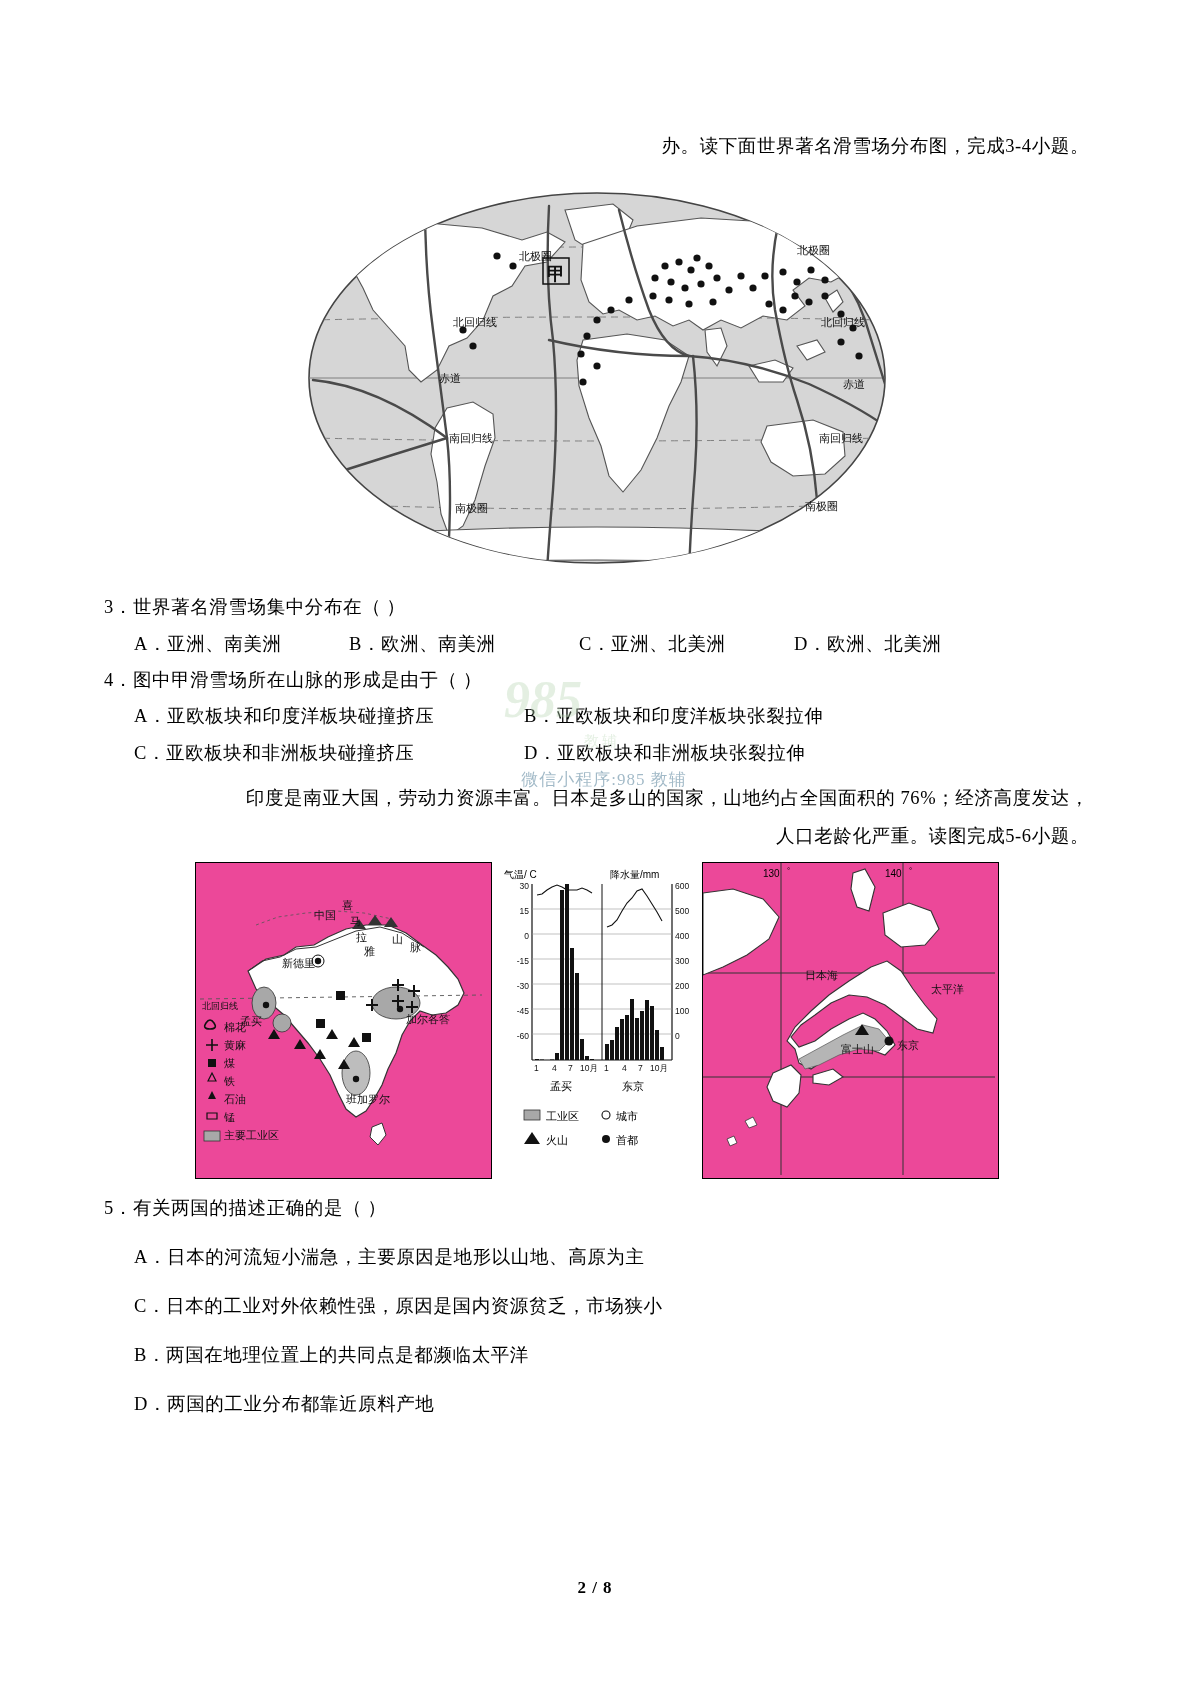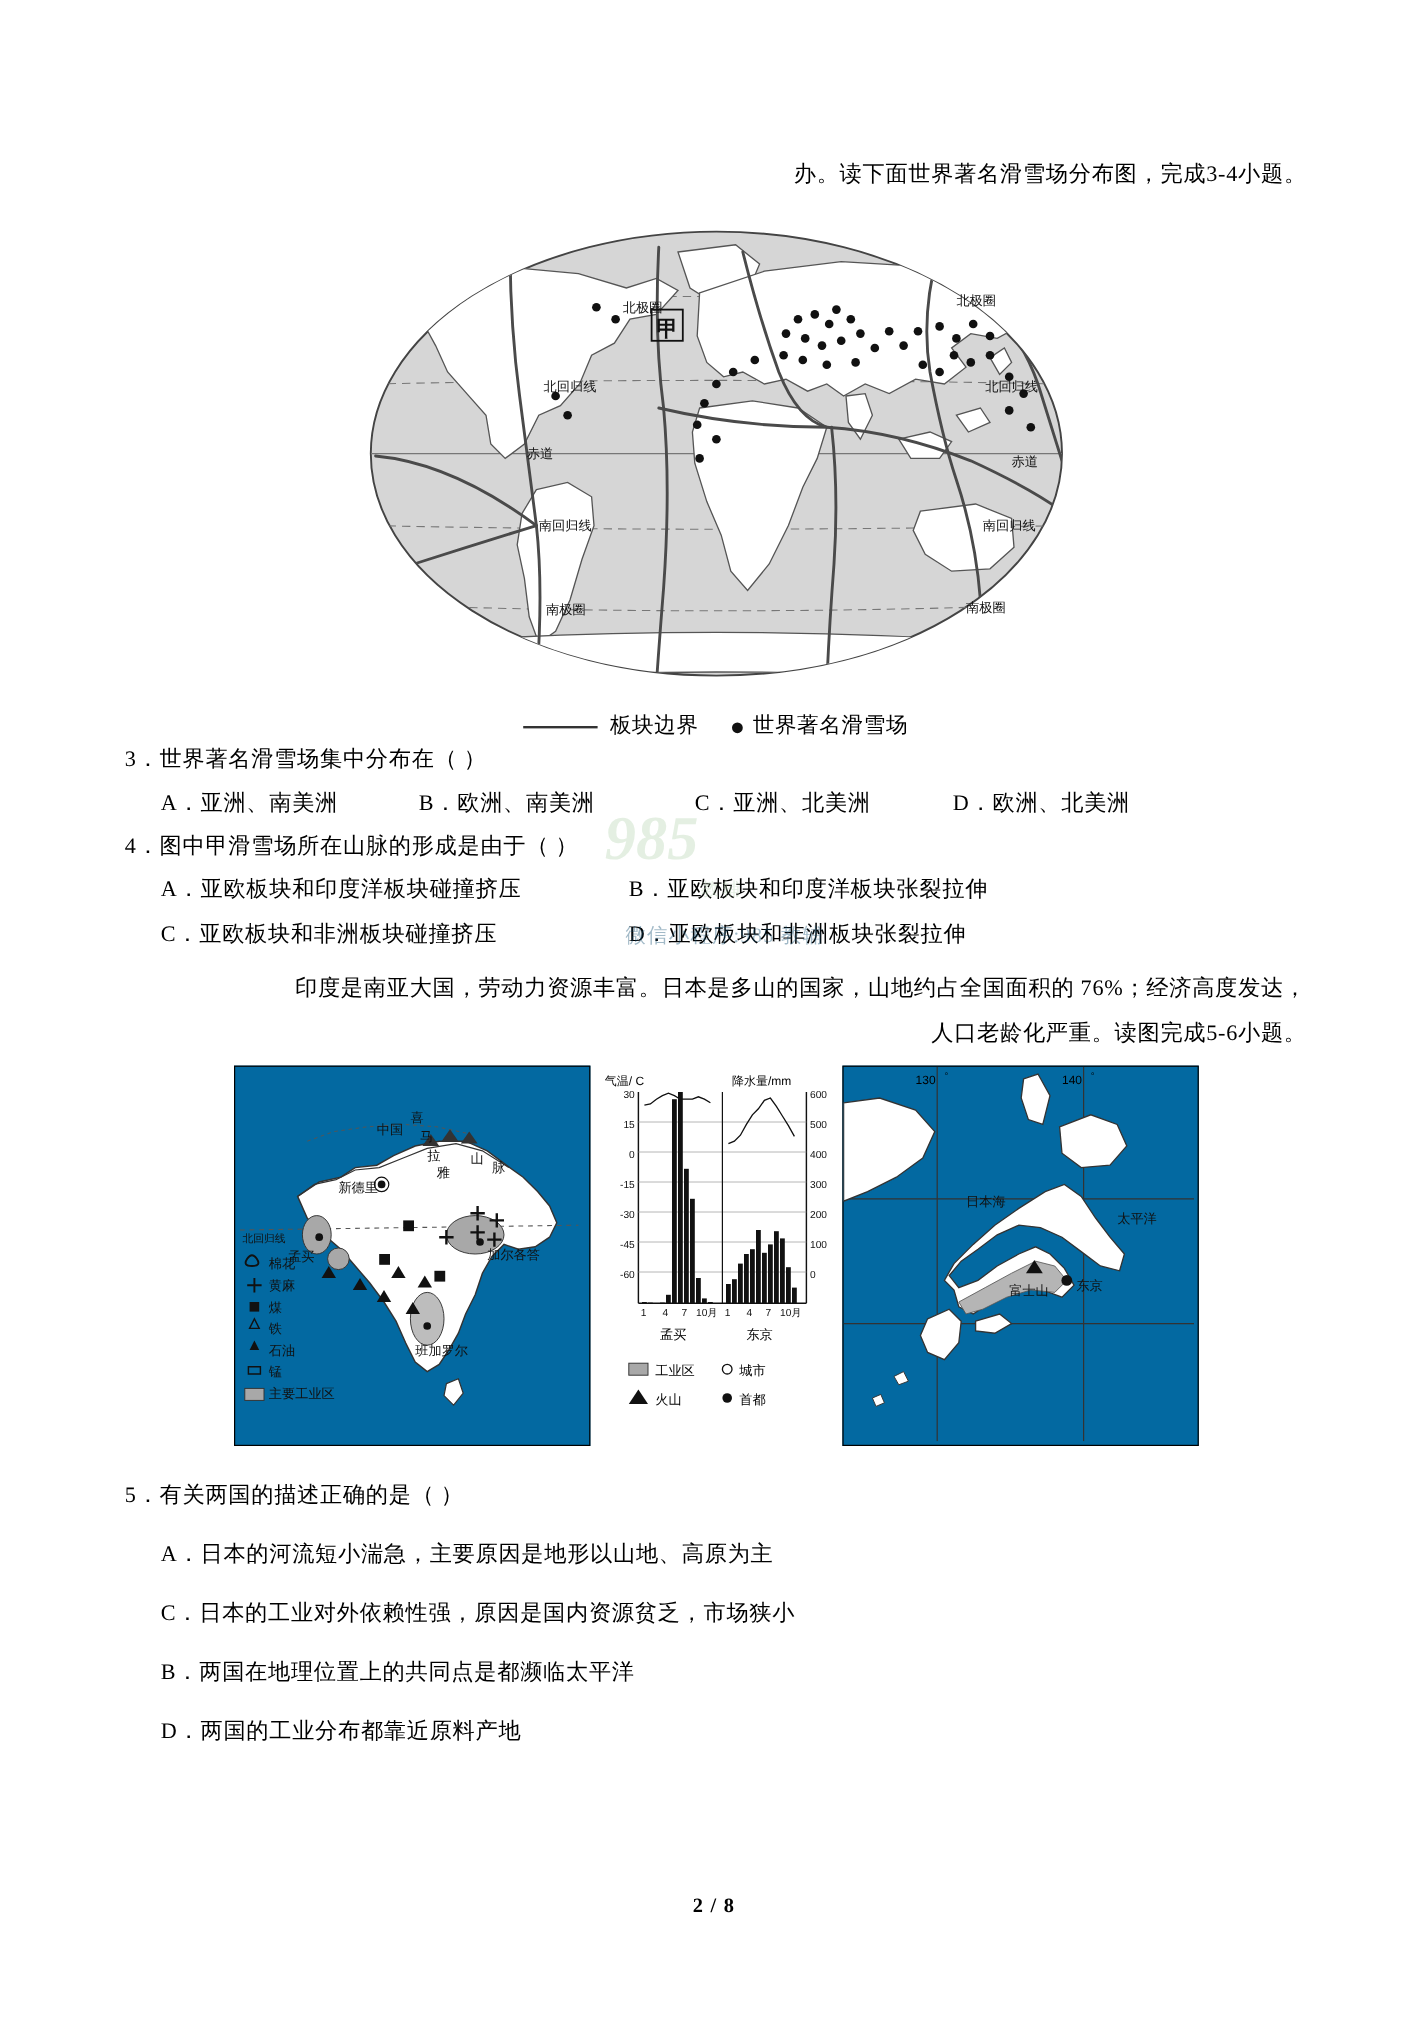--- a/index.html
+++ b/index.html
@@ -84,21 +84,21 @@
   
   .fig-row {
     display: flex;
     justify-content: center;
     align-items: flex-start;
     gap: 10px;
     margin: 10px 0 4px 0;
   }
   .box {
     border: 1.4px solid #000;
-    background: #0369a1;
+    background: #ec4899;
     position: relative;
   }
   .india-box { width: 295px; height: 315px; }
   .climate-box { width: 190px; height: 315px; border: none; }
   .japan-box { width: 295px; height: 315px; }
 
   .footer {
     position: absolute;
     left: 0; right: 0;
     top: 1578px;
@@ -271,23 +271,20 @@
         <text x="142" y="212" font-size="11" font-family="Liberation Sans, sans-serif" fill="#111">赤道</text>
         <text x="546" y="218" font-size="11" font-family="Liberation Sans, sans-serif" fill="#111">赤道</text>
         <text x="152" y="272" font-size="11" font-family="Liberation Sans, sans-serif" fill="#111">南回归线</text>
         <text x="522" y="272" font-size="11" font-family="Liberation Sans, sans-serif" fill="#111">南回归线</text>
         <text x="158" y="342" font-size="11" font-family="Liberation Sans, sans-serif" fill="#111">南极圈</text>
         <text x="508" y="340" font-size="11" font-family="Liberation Sans, sans-serif" fill="#111">南极圈</text>
         <text x="250" y="110" font-size="18" font-family="Liberation Serif, serif" fill="#111" font-weight="bold">甲</text>
       </svg>
     </div>
 
-    <div class="legend-world">
-      <span class="lg-line"></span><span>板块边界</span><span class="lg-dot"></span><span>世界著名滑雪场</span>
-    </div>
 
     <p class="q-line"><span>3</span><span>．世界著名滑雪场集中分布在（    ）</span></p>
     <p class="opt-line">
       <span class="opt" style="width:215px">A．亚洲、南美洲</span><span class="opt" style="width:230px">B．欧洲、南美洲</span><span class="opt" style="width:215px">C．亚洲、北美洲</span><span class="opt">D．欧洲、北美洲</span>
     </p>
 
     <p class="q-line"><span>4</span><span>．图中甲滑雪场所在山脉的形成是由于（    ）</span></p>
     <p class="opt-line">
       <span class="opt" style="width:390px">A．亚欧板块和印度洋板块碰撞挤压</span><span class="opt">B．亚欧板块和印度洋板块张裂拉伸</span>
     </p>
@@ -532,21 +529,21 @@
           <g font-family="Liberation Sans, sans-serif" font-size="11" fill="#111">
             <text x="102" y="116">日本海</text>
             <text x="228" y="130">太平洋</text>
             <text x="138" y="190">富士山</text>
             <text x="194" y="186">东京</text>
           </g>
         </svg>
       </div>
     </div>
 
-    <p class="q-line" style="margin-top:25px"><span>5</span><span>．有关两国的描述正确的是（    ）</span></p>
+    <p class="q-line" style="margin-top:12px"><span>5</span><span>．有关两国的描述正确的是（    ）</span></p>
     <p class="opt-line" style="margin-top:12px">A．日本的河流短小湍急，主要原因是地形以山地、高原为主</p>
     <p class="opt-line" style="margin-top:12px">C．日本的工业对外依赖性强，原因是国内资源贫乏，市场狭小</p>
     <p class="opt-line" style="margin-top:12px">B．两国在地理位置上的共同点是都濒临太平洋</p>
     <p class="opt-line" style="margin-top:12px">D．两国的工业分布都靠近原料产地</p>
 
   </div>
 
   <div class="watermark">
     <div class="wm-big">985</div>
     <div class="wm-sub">教辅</div>

